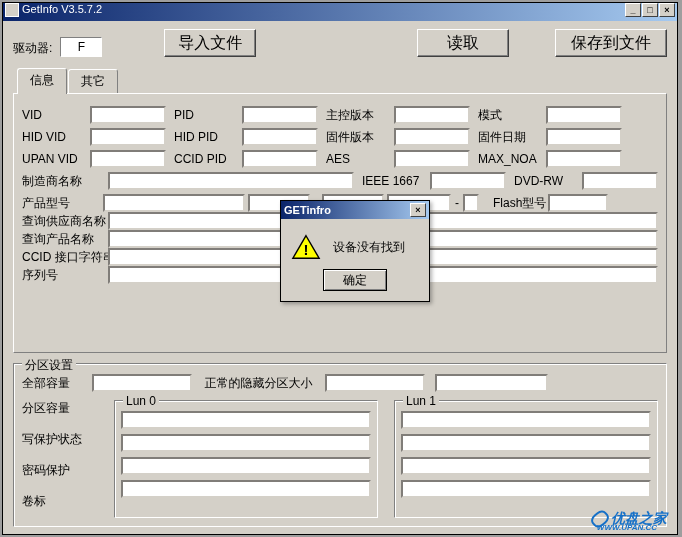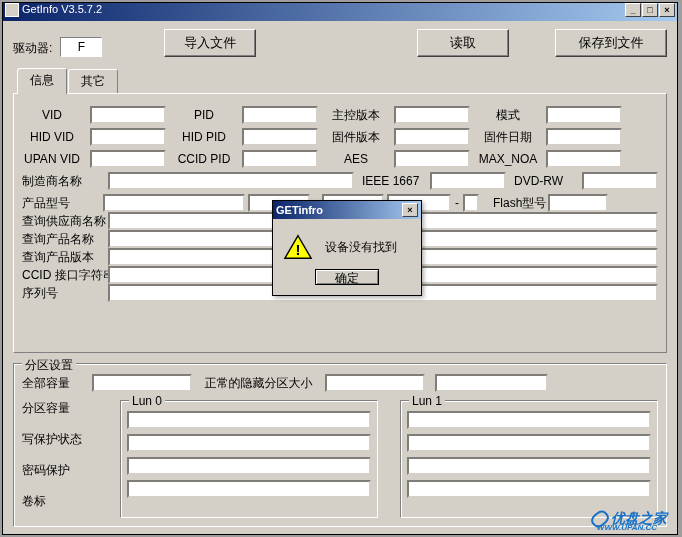--- a/index.html
+++ b/index.html
@@ -9,55 +9,55 @@
 .titlebar { height: 18px; background: linear-gradient(to right, #0a246a, #a6caf0); color: #fff; display: flex; align-items: flex-start; padding: 0 2px; font-size: 11px; }
 .titlebar-icon { width: 14px; height: 14px; background: #d4d0c8; border: 1px solid #fff; margin-right: 3px; display: inline-block; }
 .titlebar-text { flex: 1; }
 .titlebar-btns { display: flex; gap: 1px; }
 .tbtn { width: 16px; height: 14px; background: #d4d0c8; border: 1px solid #fff; border-right-color: #404040; border-bottom-color: #404040; font-size: 9px; text-align: center; line-height: 12px; color: #000; cursor: pointer; font-family: Arial; font-weight: bold; }
 
 .content { padding: 8px 10px; }
 .toprow { display: flex; align-items: flex-end; gap: 8px; margin-bottom: 10px; }
 .lbl { white-space: nowrap; }
 .drive-input { width: 42px; height: 20px; border: 1px solid #808080; border-right-color: #fff; border-bottom-color: #fff; background: #fff; text-align: center; font-size: 12px; padding: 2px; }
-.btn { height: 28px; background: #d4d0c8; border: 1px solid #fff; border-right-color: #404040; border-bottom-color: #404040; box-shadow: inset -1px -1px #808080; cursor: pointer; font-size: 13px; font-family: inherit; }
+.btn { height: 28px; background: #d4d0c8; border: 1px solid #fff; border-right-color: #404040; border-bottom-color: #404040; box-shadow: inset -1px -1px #808080; cursor: pointer; font-size: 16px; font-family: inherit; }
 
 .tabs { position: relative; }
 .tabstrip { display: flex; padding-left: 4px; }
 .tab { padding: 3px 12px; background: #d4d0c8; border: 1px solid #fff; border-right-color: #808080; border-bottom: none; border-radius: 3px 3px 0 0; margin-right: 1px; cursor: pointer; position: relative; font-family: Liberation Serif, serif; }
 .tab.active { z-index: 2; top: 1px; }
 .tab.inactive { margin-top: 2px; }
 .tabpanel { border: 1px solid #fff; border-right-color: #808080; border-bottom-color: #808080; padding: 12px 8px 8px 8px; min-height: 260px; position: relative; }
 
-.grid { display: grid; grid-template-columns: 60px 76px 60px 76px 60px 76px 60px 76px; gap: 4px 8px; align-items: center; margin-bottom: 4px; text-align: center; }
+.grid { display: grid; grid-template-columns: 60px 76px 60px 76px 60px 76px 60px 76px; gap: 4px 8px; align-items: center; margin-bottom: 4px; }
 .inp { height: 18px; border: 2px inset #d4d0c8; background: #fff; }
 .row2 { display: grid; grid-template-columns: 78px 1fr 60px 76px 60px 76px; gap: 4px 8px; align-items: center; margin-top: 4px; }
 .rowide { display: grid; grid-template-columns: 78px 1fr; gap: 0 8px; align-items: center; margin-top: 0; }
 .rowprod { display: grid; grid-template-columns: 78px 142px 62px 6px 62px 64px 6px 16px 8px 52px 60px; gap: 4px 3px; align-items: center; margin-top: 4px; }
 .dash { text-align: center; }
 
 .groupbox { border: 1px solid #808080; border-right-color: #fff; border-bottom-color: #fff; box-shadow: inset 1px 1px #fff; padding: 10px 8px 8px 8px; margin-top: 10px; position: relative; }
 .grouptitle { position: absolute; top: -7px; left: 8px; background: #d4d0c8; padding: 0 3px; }
 .partrow1 { display: grid; grid-template-columns: 60px 100px 1fr 100px 1fr 100px; gap: 4px 10px; align-items: center; }
-.lunrow { display: flex; gap: 22px; margin-top: 8px; }
+.lunrow { display: flex; gap: 16px; margin-top: 8px; }
 .lungroup { flex: 1; border: 1px solid #808080; border-right-color: #fff; border-bottom-color: #fff; box-shadow: inset 1px 1px #fff; padding: 10px 6px 14px 6px; position: relative; }
 .luntools { display: grid; grid-template-columns: 70px; gap: 6px; margin-right: 6px; }
 .luninp { margin-bottom: 5px; }
 
 .watermark { position: absolute; right: 10px; bottom: 6px; font-size: 14px; font-weight: bold; color: #1570c8; font-style: italic; }
 .watermark-sub { position: absolute; right: 10px; bottom: -4px; font-size: 8px; color: #1570c8; }
 .wm-icon { display: inline-block; width: 18px; height: 14px; border: 2px solid #1570c8; border-radius: 40%; transform: rotate(-40deg); margin-right: 2px; vertical-align: middle; position: relative; }
 
-.dialog { position: absolute; top: 200px; left: 272px; width: 150px; background: #d4d0c8; border: 1px solid #000; box-shadow: 2px 2px 4px rgba(0,0,0,0.3); z-index: 100; }
+.dialog { position: absolute; top: 200px; left: 280px; width: 150px; background: #d4d0c8; border: 1px solid #000; box-shadow: 2px 2px 4px rgba(0,0,0,0.3); z-index: 100; }
 .dlg-title { background: linear-gradient(to right, #0a246a, #a6caf0); color: #fff; padding: 2px 3px; font-size: 11px; font-weight: bold; display: flex; align-items: center; height: 18px; }
 .dlg-body { padding: 14px 10px 8px 10px; display: flex; align-items: center; gap: 12px; }
 .warn-icon { width: 30px; height: 28px; position: relative; }
 .warn-icon svg { width: 100%; height: 100%; }
 .dlg-btns { text-align: center; padding-bottom: 10px; }
-.dlg-btn { width: 64px; height: 16px; background: #d4d0c8; border: 1px solid #000; box-shadow: inset 1px 1px #fff, inset -1px -1px #808080; cursor: pointer; font-family: inherit; font-size: 12px; }
+.dlg-btn { width: 64px; height: 22px; background: #d4d0c8; border: 1px solid #000; box-shadow: inset 1px 1px #fff, inset -1px -1px #808080; cursor: pointer; font-family: inherit; font-size: 12px; }
 </style>
 </head>
 <body>
 
 <div class="window">
   <div class="titlebar">
     <span class="titlebar-icon"></span>
     <span class="titlebar-text">GetInfo V3.5.7.2</span>
     <div class="titlebar-btns">
       <div class="tbtn">_</div>
@@ -138,24 +138,20 @@
 
         <div class="rowide">
             <span class="lbl">查询供应商名称</span>
             <div class="inp"></div>
           </div>
         <div class="rowide">
             <span class="lbl">查询产品名称</span>
             <div class="inp"></div>
           </div>
         <div class="rowide">
-            <span class="lbl">查询产品版本</span>
-            <div class="inp"></div>
-          </div>
-        <div class="rowide">
             <span class="lbl">CCID 接口字符串</span>
             <div class="inp"></div>
           </div>
         <div class="rowide">
             <span class="lbl">序列号</span>
             <div class="inp"></div>
           </div>
       </div>
     </div>
 

